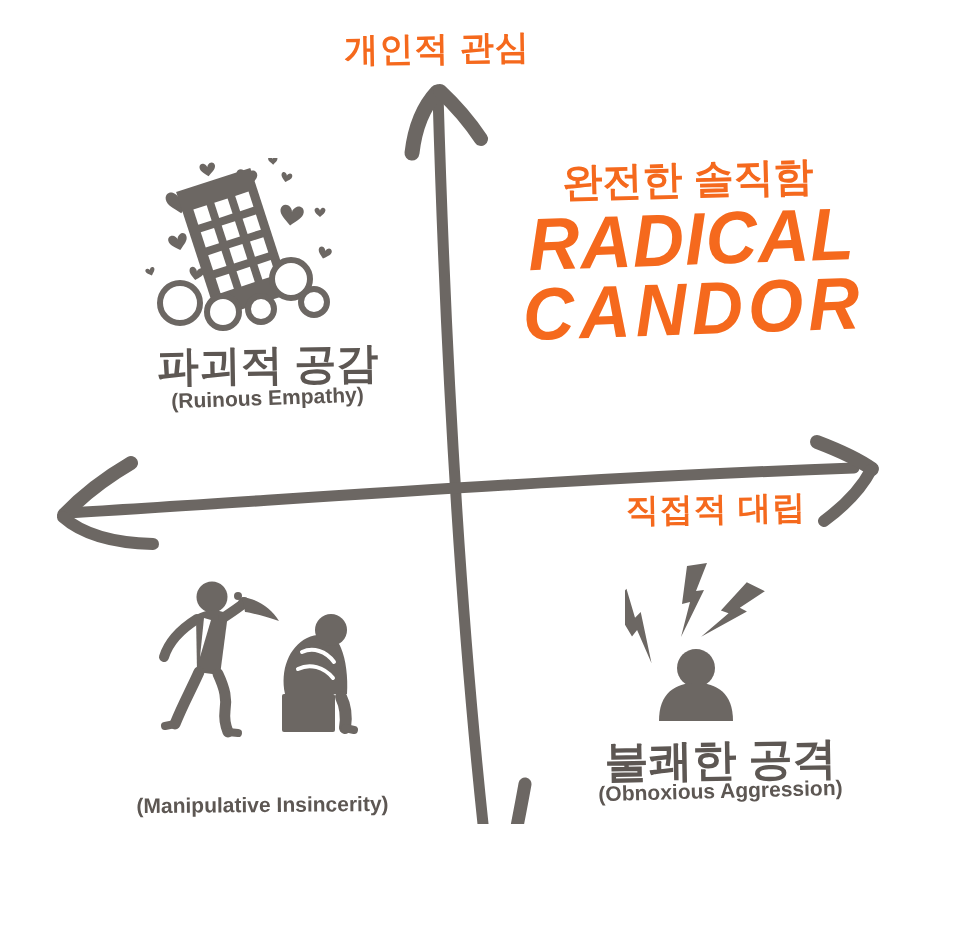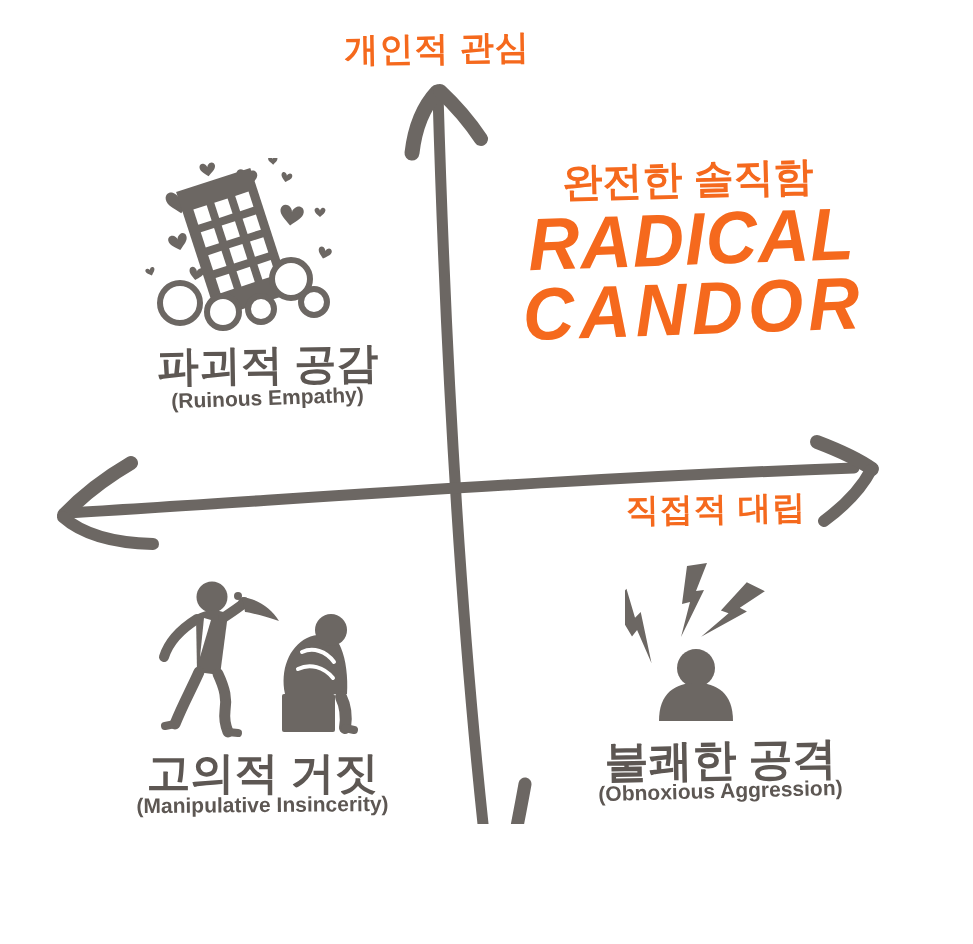--- a/index.html
+++ b/index.html
@@ -134,21 +134,20 @@
     <g>
       <rect x="132" y="117" width="53" height="38" rx="2" fill="var(--diagram-gray)"></rect>
       <path d="M135,117 C130,93 139,70 157,61 C172,54 187,59 191,71 C196,83 198,100 197,117 Z" fill="var(--diagram-gray)"></path>
       <circle cx="181" cy="53" r="16" fill="var(--diagram-gray)"></circle>
       <path d="M152,75 C163,70 176,74 184,85" stroke="#fff" stroke-width="4" fill="none" stroke-linecap="round"></path>
       <path d="M148,92 C160,86 174,90 183,101" stroke="#fff" stroke-width="4" fill="none" stroke-linecap="round"></path>
       <path d="M191,120 C195,128 197,138 195,151" stroke="var(--diagram-gray)" stroke-width="12" fill="none" stroke-linecap="round"></path>
       <path d="M195,151 L204,153" stroke="var(--diagram-gray)" stroke-width="8" fill="none" stroke-linecap="round"></path>
     </g>
   </svg>
-  <div class="ko-title bl-ko">고의적 거짓</div>
   <div class="en-sub bl-en">(Manipulative Insincerity)</div>
 
   <svg class="icon icon-br" viewBox="0 0 140 160">
     <defs>
       <path id="bolt" d="M7,3 L27,0 L16,28 L24,27 L1,74 L10,39 L2,41 Z"></path>
     </defs>
     <g fill="var(--diagram-gray)">
       <use href="#bolt" transform="translate(55,0)"></use>
       <use href="#bolt" transform="translate(0,26) rotate(-38 14 37)"></use>
       <use href="#bolt" transform="translate(94,14) rotate(35 14 37)"></use>

